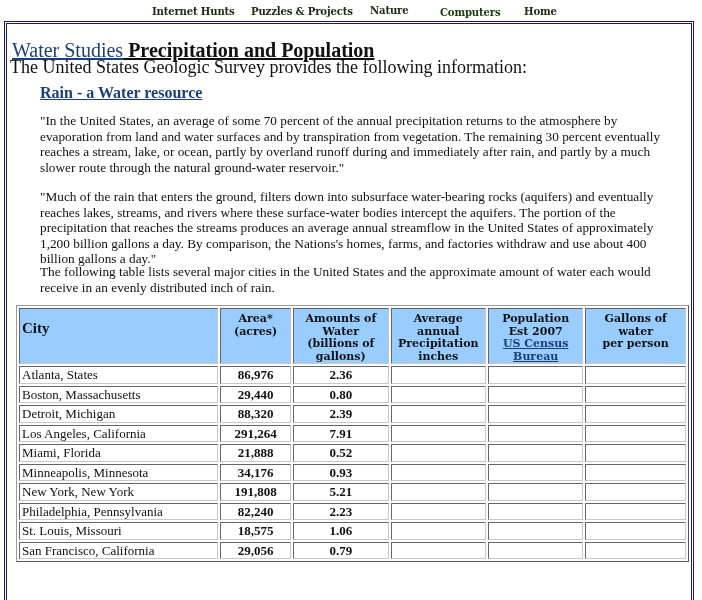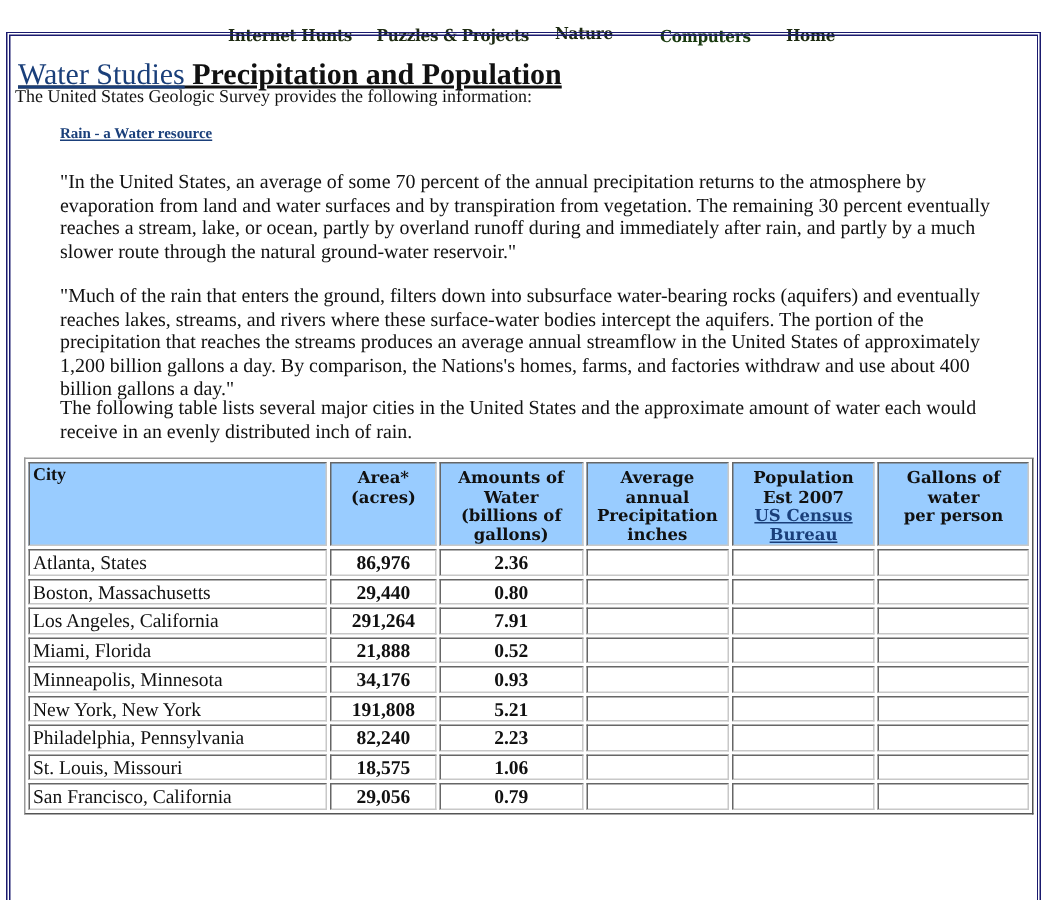--- a/index.html
+++ b/index.html
@@ -2,21 +2,21 @@
 <html><head>
 <meta charset="utf-8">
 <style>
   html, body { margin: 0; padding: 0; background: #ffffff; }
   body {
     width: 702px; height: 600px; overflow: hidden; position: relative;
     font-family: "Liberation Serif", "DejaVu Serif", serif;
     color: #111111;
   }
   .nav {
-    position: absolute; left: 0; top: 12px; width: 554px; height: 21px;
+    position: absolute; left: 0; top: 0; width: 554px; height: 21px;
   }
   .nav-item {
     position: absolute; top: 5px; font-size: 11px; font-weight: bold;
     color: #1d2a12; text-decoration: none; letter-spacing: -0.2px;
     font-family: "DejaVu Serif", "Liberation Serif", serif;
     transform: scaleX(0.92); transform-origin: left center;
   }
   .nav-item.n1 { left: 152px; }
   .nav-item.n2 { left: 251px; }
   .nav-item.n3 { left: 370px; top: 4px; }
@@ -27,24 +27,24 @@
     position: absolute; left: 4px; top: 21px; width: 684px; height: 600px;
     border: 3px double #1a1a6e;
     border-bottom: none;
   }
   .title {
     position: absolute; left: 5px; top: 15px; font-size: 20px; font-weight: bold;
     margin: 0; white-space: nowrap; text-decoration: underline;
   }
   .title a { color: #1a3f7a; text-decoration: underline; font-weight: normal; }
   .intro {
-    position: absolute; left: 3px; top: 33px; font-size: 12px; margin: 0; white-space: nowrap;
+    position: absolute; left: 3px; top: 33px; font-size: 18px; margin: 0; white-space: nowrap;
   }
   .resource-link {
-    position: absolute; left: 33px; top: 60px; font-size: 10px; font-weight: bold;
+    position: absolute; left: 33px; top: 60px; font-size: 16px; font-weight: bold;
     color: #1a3f7a; text-decoration: underline; white-space: nowrap; text-align: center;
   }
   .para {
     position: absolute; left: 33px; width: 630px; font-size: 13.3px; line-height: 15.5px; margin: 0;
   }
   .p1 { top: 89px; }
   .p2 { top: 165px; }
   .p3 { top: 240px; }
 
   table.data {
@@ -58,21 +58,21 @@
     border: 1px solid #888888; border-top-color: #666; border-left-color: #666;
     border-right-color: #c8c8c8; border-bottom-color: #c8c8c8;
     padding: 0 2px;
   }
   table.data th {
     background: #99ccff; font-size: 11px; font-weight: bold; vertical-align: top;
     text-align: center; line-height: 12.5px; padding-top: 4px; height: 38px;
     font-family: "DejaVu Serif", "Liberation Serif", serif;
   }
   table.data th.city-h {
-    text-align: left; font-size: 12px; font-family: "Liberation Serif", serif; padding-top: 1px;
+    text-align: left; font-size: 15px; font-family: "Liberation Serif", serif; padding-top: 13px;
   }
   table.data th a { color: #1a3f7a; text-decoration: underline; }
   table.data td { height: 15.5px; line-height: 15.5px; white-space: nowrap; }
   table.data td.num { text-align: center; font-weight: bold; }
   col.c1 { width: 196px; } col.c2 { width: 70px; } col.c3 { width: 94px; }
   col.c4 { width: 94px; } col.c5 { width: 94px; } col.c6 { width: 99px; }
 </style>
 </head>
 <body>
 
@@ -125,20 +125,28 @@
         </tr>
         <tr>
           <td>Boston, Massachusetts</td>
           <td class="num">29,440</td>
           <td class="num">0.80</td>
           <td class="num"></td>
           <td class="num"></td>
           <td class="num"></td>
         </tr>
         <tr>
+          <td>Detroit, Michigan</td>
+          <td class="num">88,320</td>
+          <td class="num">2.39</td>
+          <td class="num"></td>
+          <td class="num"></td>
+          <td class="num"></td>
+        </tr>
+        <tr>
           <td>Los Angeles, California</td>
           <td class="num">291,264</td>
           <td class="num">7.91</td>
           <td class="num"></td>
           <td class="num"></td>
           <td class="num"></td>
         </tr>
         <tr>
           <td>Miami, Florida</td>
           <td class="num">21,888</td>

